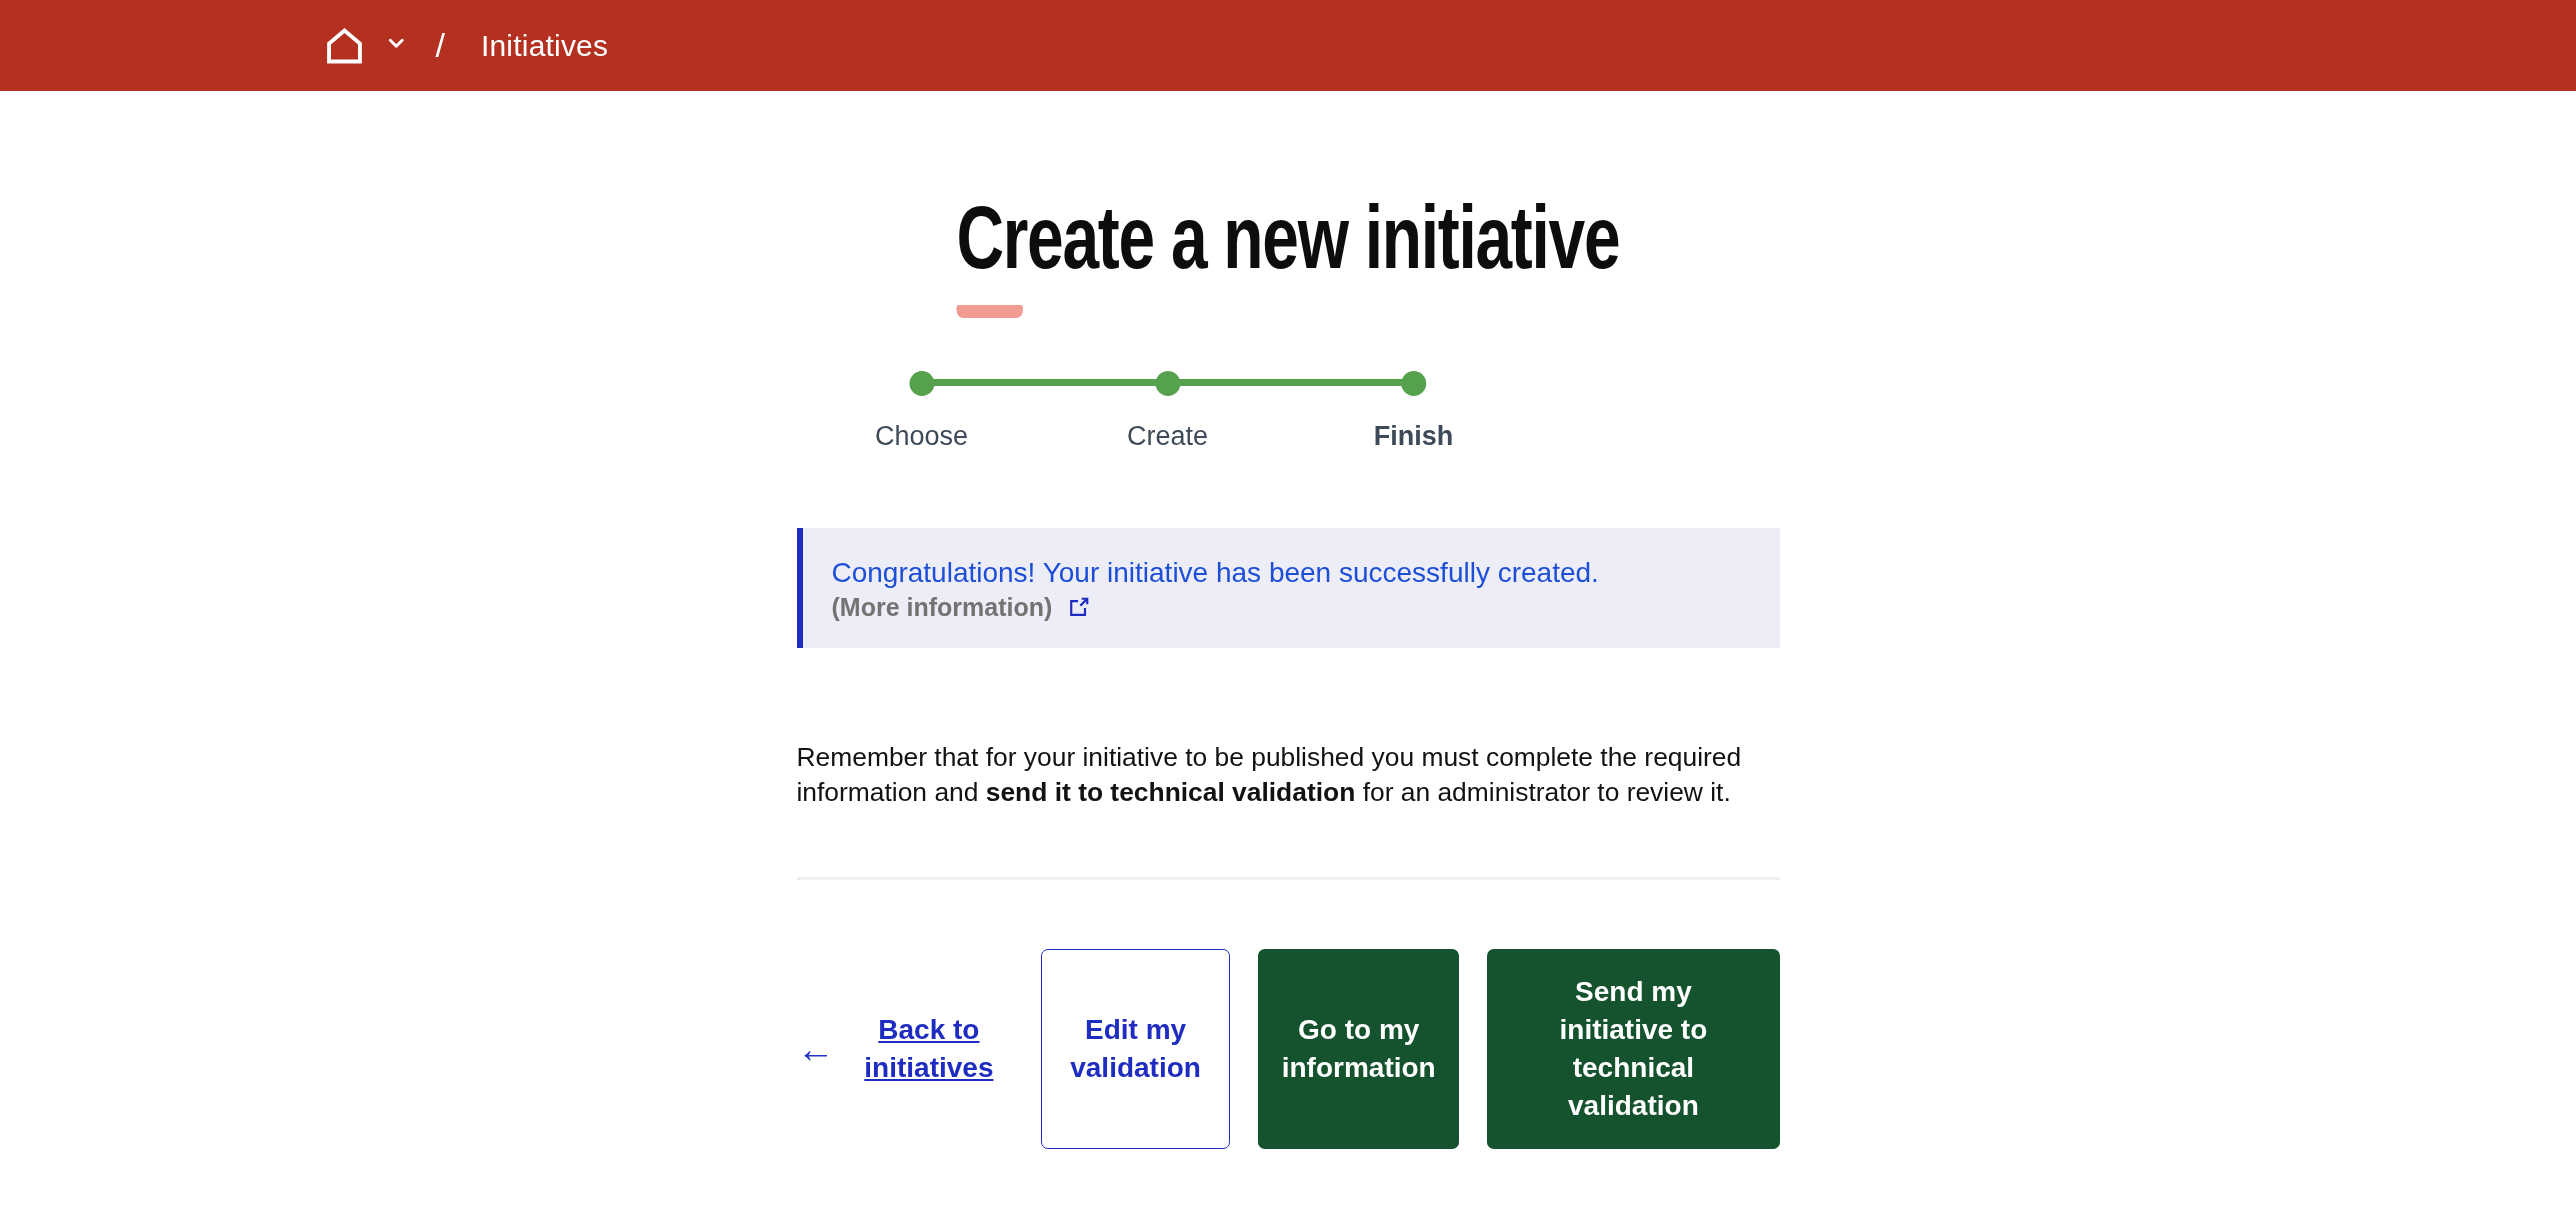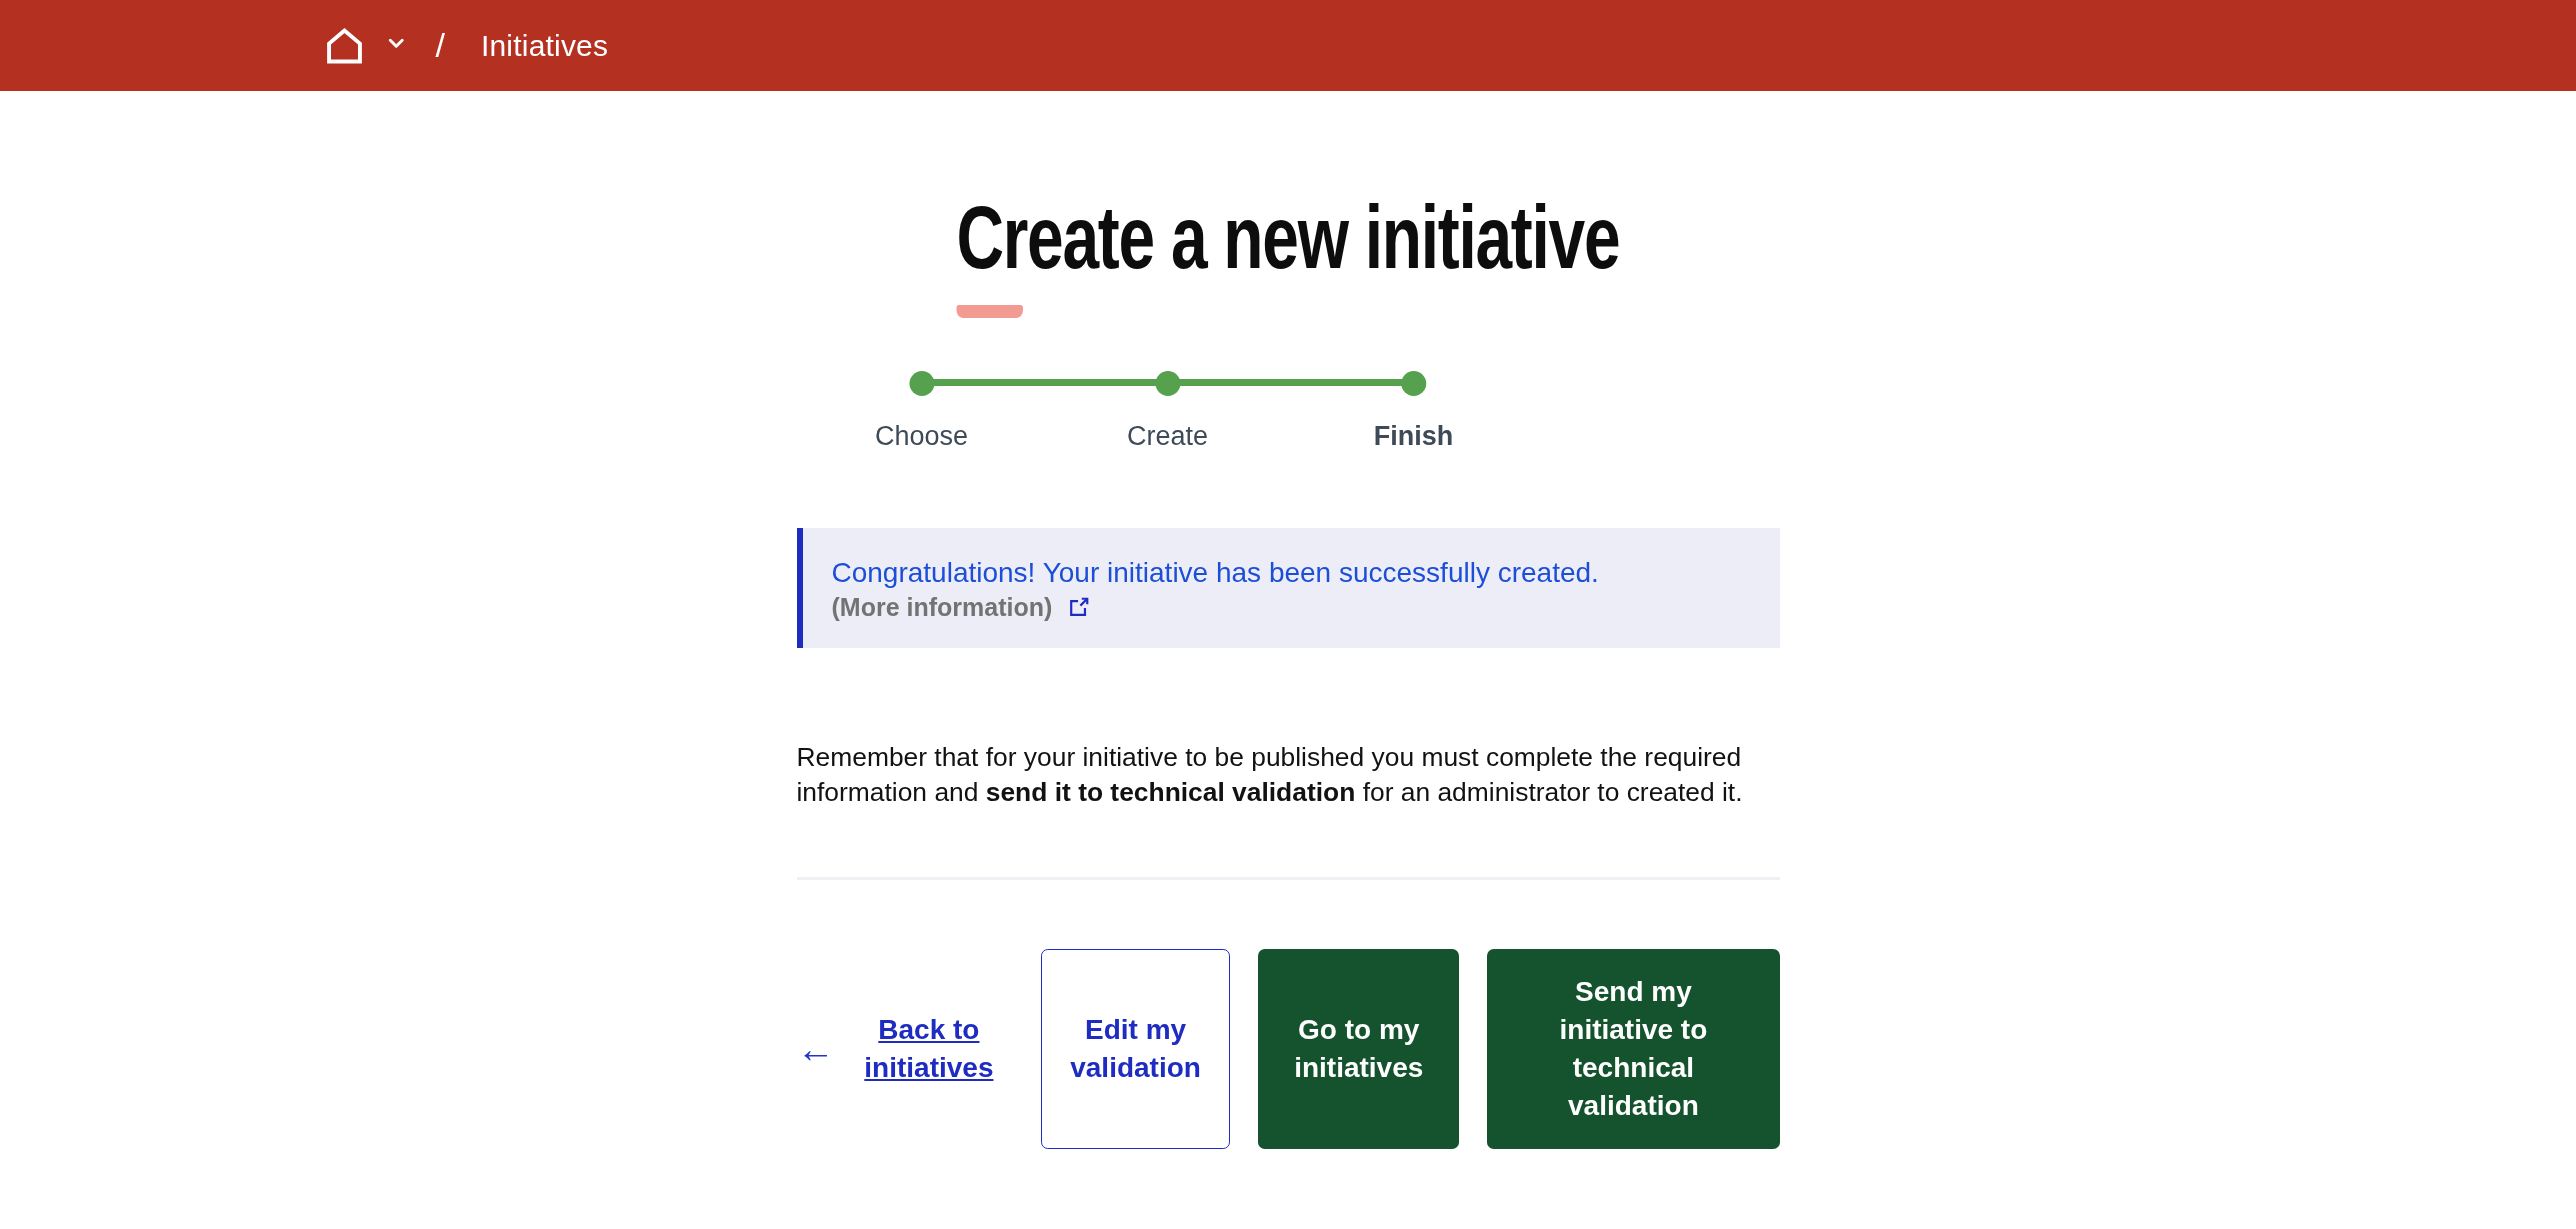--- a/index.html
+++ b/index.html
@@ -173,29 +173,29 @@
         <span class="ext-icon">
           <svg width="22" height="22" viewBox="0 0 24 24">
             <path d="M18.5 13 V20.5 H3.5 V5.5 H11" fill="none" stroke="#1f2cc1" stroke-width="2.4"></path>
             <path d="M13.5 10.5 L21 3" fill="none" stroke="#1f2cc1" stroke-width="2.4"></path>
             <path d="M15 3 H21 V9" fill="none" stroke="#1f2cc1" stroke-width="2.4"></path>
           </svg>
         </span>
       </a>
     </div>
 
-    <p class="note"><span>Remember that for your initiative to be published you must complete the required information and </span><strong>send it to technical validation</strong><span> for an administrator to created it.</span></p>
+    <p class="note"><span>Remember that for your initiative to be published you must complete the required information and </span><strong>send it to technical validation</strong><span> for an administrator to review it.</span></p>
 
     <hr class="divider">
 
     <div class="actions">
       <a class="back-link" href="#">
         <span class="back-arrow">←</span>
         <span class="back-text">Back to initiatives</span>
       </a>
       <a class="btn btn-hollow" href="#">Edit my validation</a>
-      <a class="btn btn-solid btn-go" href="#">Go to my initiatives</a>
+      <a class="btn btn-solid btn-go" href="#">Go to my information</a>
       <a class="btn btn-solid btn-send" href="#">Send my initiative to technical validation</a>
     </div>
 
   </div>
 </main>
 
 
 </body></html>

